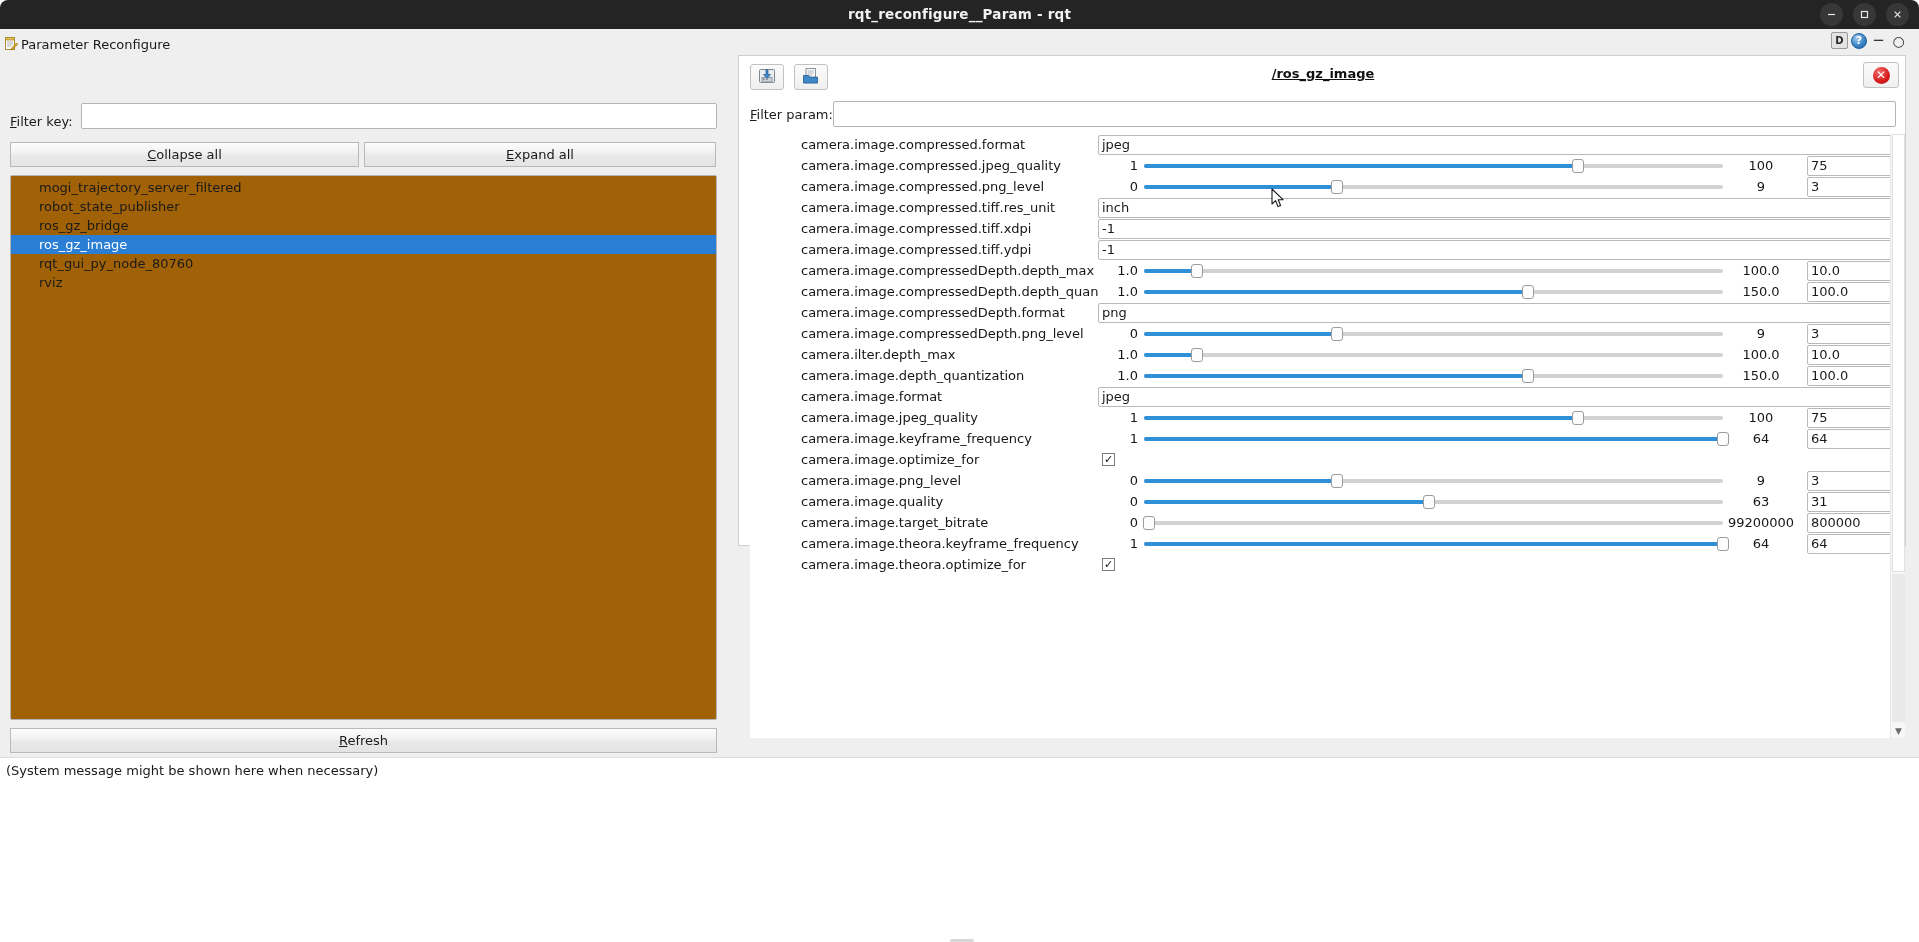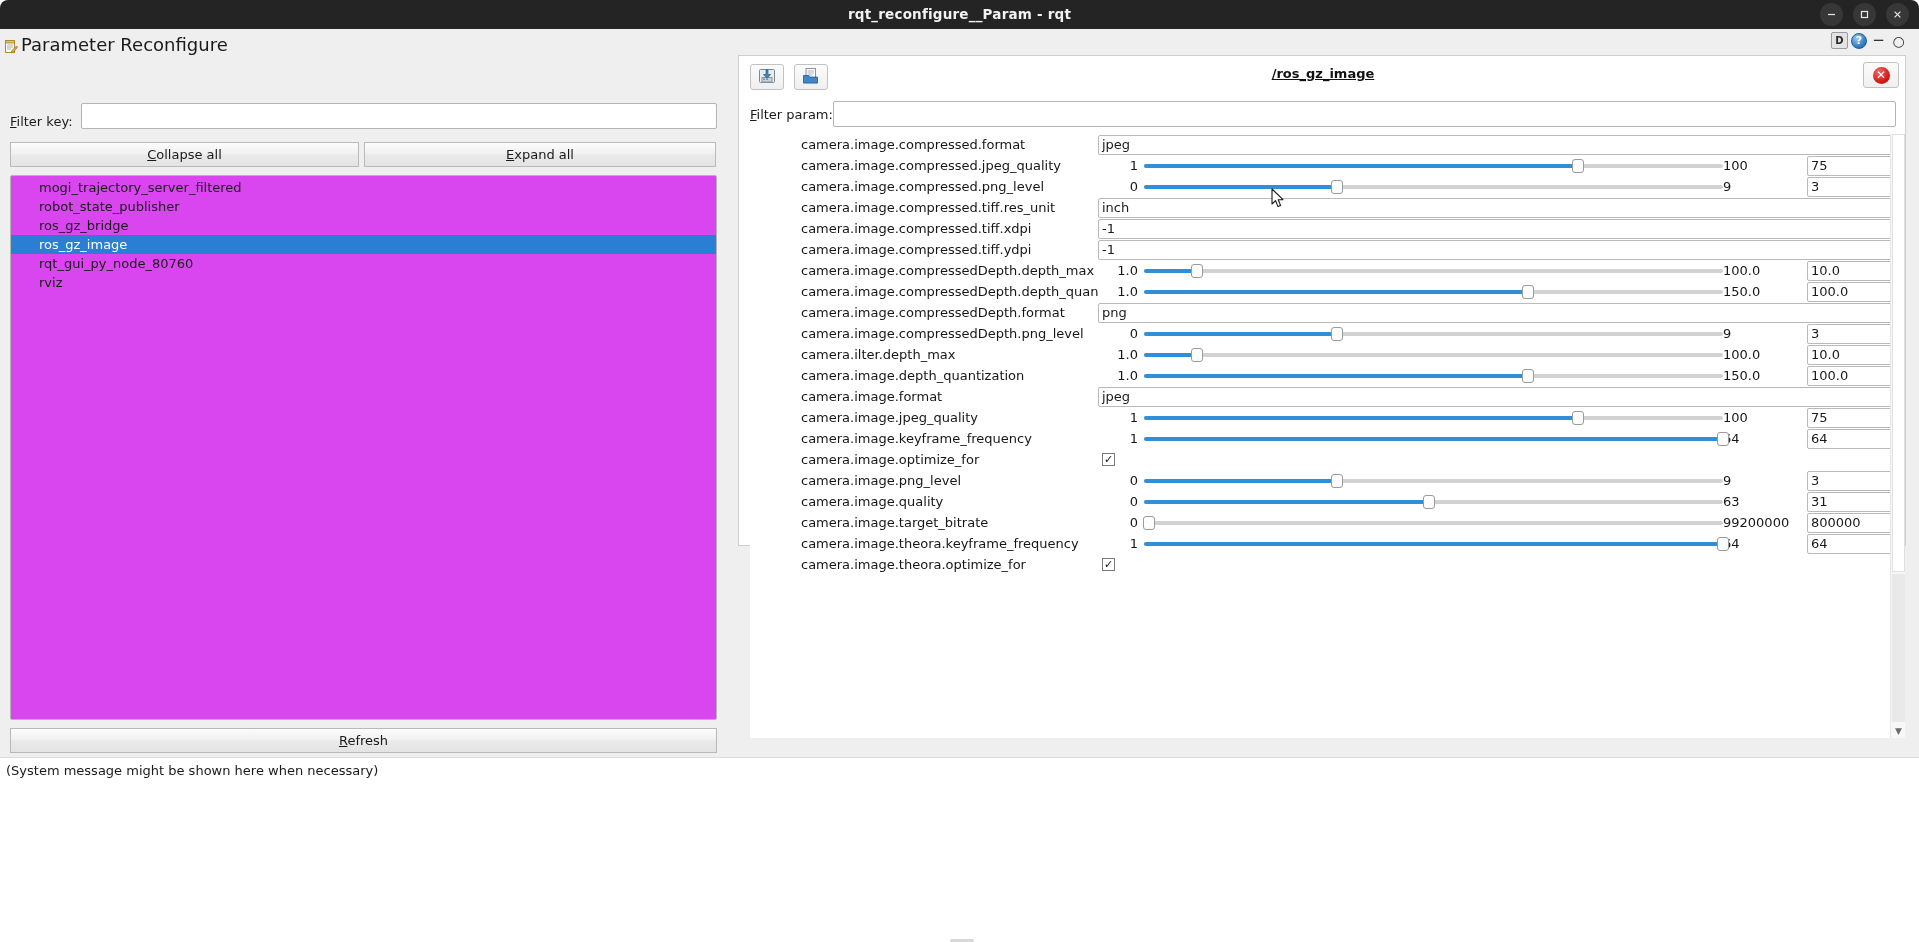--- a/index.html
+++ b/index.html
@@ -45,21 +45,21 @@
 
   
   #leftdock {
     position: absolute; left: 0; top: 0;
     width: 727px; height: 711px;
     background: #efefef;
   }
   .dock-title {
     position: absolute; left: 5px; top: 5px;
     height: 20px; display: flex; align-items: center; gap: 3px;
-    font-size: 18px; color: #1a1a1a;
+    font-size: 13px; color: #1a1a1a;
   }
   .note-icon { width: 13px; height: 14px; position: relative; display:inline-block; }
 
   #filterkey-row {
     position: absolute; left: 10px; top: 74px;
     width: 707px; height: 26px;
     display: flex; align-items: flex-end; gap: 8px;
   }
   .fk-label { font-size: 13px; white-space: nowrap; }
   .fk-label u { text-decoration: underline; }
@@ -84,21 +84,21 @@
     cursor: default;
   }
   .qbutton u { text-decoration: underline; }
 
   #collapse-all { position: absolute; left: 10px; top: 113px; width: 349px; }
   #expand-all   { position: absolute; left: 364px; top: 113px; width: 352px; }
 
   #tree {
     position: absolute; left: 10px; top: 146px;
     width: 707px; height: 545px;
-    background: #d946ef;
+    background: #a16207;
     border: 1px solid #b4b4b4;
     border-radius: 2px;
     overflow: hidden;
     padding-top: 2px;
   }
   .tree-item {
     height: 19px; line-height: 19px;
     padding-left: 28px;
     font-size: 13px; color: #1a1a1a;
     white-space: nowrap;
@@ -257,21 +257,21 @@
     position: absolute; top: 9px; left: 0; height: 4px;
     background: #2f90d8; border-radius: 2px;
   }
   .slider .handle {
     position: absolute; top: 4px;
     width: 12px; height: 14px;
     background: #fdfdfd; border: 1px solid #9b9b9b; border-radius: 3px;
     transform: translateX(-6px);
   }
   .maxlab {
-    width: 84px; flex: none; text-align: left;
+    width: 84px; flex: none; text-align: center;
     font-size: 13px; color: #161616; padding-right: 8px;
   }
   .spinbox {
     width: 118px; flex: none; height: 20px;
     background: #ffffff; border: 1px solid #b9b9b9; border-radius: 2px;
     font-size: 13px; color: #1a1a1a; padding: 0 3px; line-height: 18px;
     white-space: nowrap; overflow: hidden; font-family: inherit;
   }
 
   

